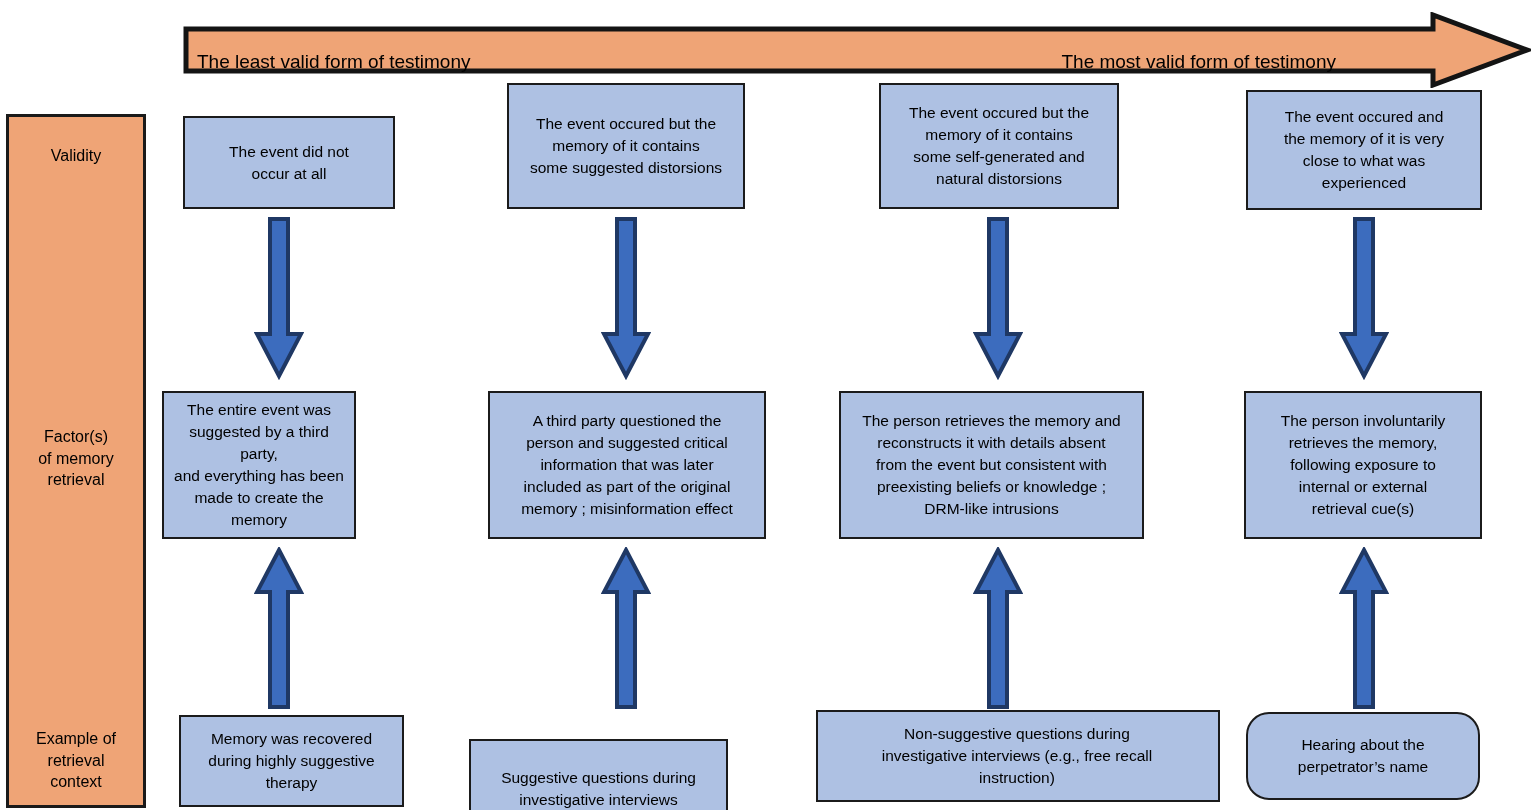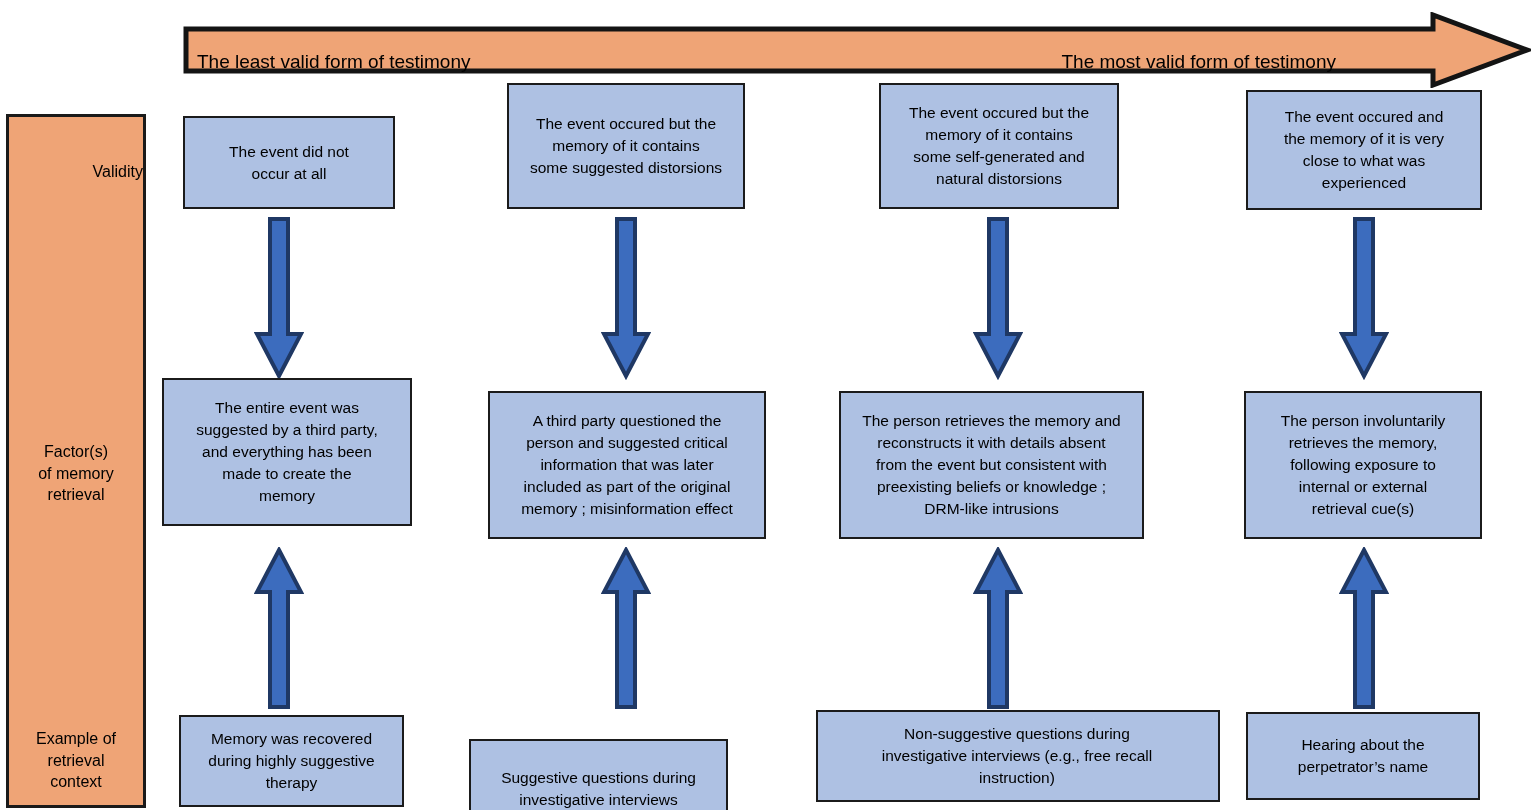--- a/index.html
+++ b/index.html
@@ -56,22 +56,22 @@
   }
   .row-label {
     position: absolute;
     left: 0;
     width: 100%;
     text-align: center;
     font-size: 16px;
     line-height: 1.35;
     color: #000;
   }
-  #row-label-validity { top: 44px; text-align: right; }
-  #row-label-factors  { top: 324px; }
+  #row-label-validity { top: 28px; }
+  #row-label-factors  { top: 309px; }
   #row-label-example  { top: 611px; }
 
   
   .node {
     position: absolute;
     background: #AEC1E3;
     border: 2.5px solid #1b1b1b;
     box-sizing: border-box;
     display: flex;
     align-items: center;
@@ -84,30 +84,30 @@
     white-space: pre-line;
   }
 
   
   #node-r1c1 { left: 183px; top: 116px; width: 212px; height: 93px; }
   #node-r1c2 { left: 507px; top: 83px;  width: 238px; height: 126px; }
   #node-r1c3 { left: 879px; top: 83px;  width: 240px; height: 126px; }
   #node-r1c4 { left: 1246px; top: 90px; width: 236px; height: 120px; }
 
   
-  #node-r2c1 { left: 162px; top: 378px; width: 250px; height: 148px; }
+  #node-r2c1 { left: 162px; top: 391px; width: 194px; height: 148px; }
   #node-r2c2 { left: 488px; top: 391px; width: 278px; height: 148px; }
   #node-r2c3 { left: 839px; top: 391px; width: 305px; height: 148px; }
   #node-r2c4 { left: 1244px; top: 391px; width: 238px; height: 148px; }
 
   
   #node-r3c1 { left: 163px; top: 715px; width: 225px; height: 92px; margin-left: 16px; }
   #node-r3c2 { left: 469px; top: 715px; width: 259px; height: 100px; margin-top: 24px; }
   #node-r3c3 { left: 816px; top: 710px; width: 404px; height: 92px; padding-left: 6px; }
-  #node-r3c4 { left: 1246px; top: 712px; width: 234px; height: 88px; }
+  #node-r3c4 { left: 1246px; top: 712px; width: 234px; height: 88px; border-radius: 23px; }
 
   
   .connector {
     position: absolute;
   }
   .connector svg { display: block; width: 100%; height: 100%; }
 
   
   #arrow-down-c1 { left: 254px; top: 216px; width: 50px; height: 164px; }
   #arrow-down-c2 { left: 601px; top: 216px; width: 50px; height: 164px; }

